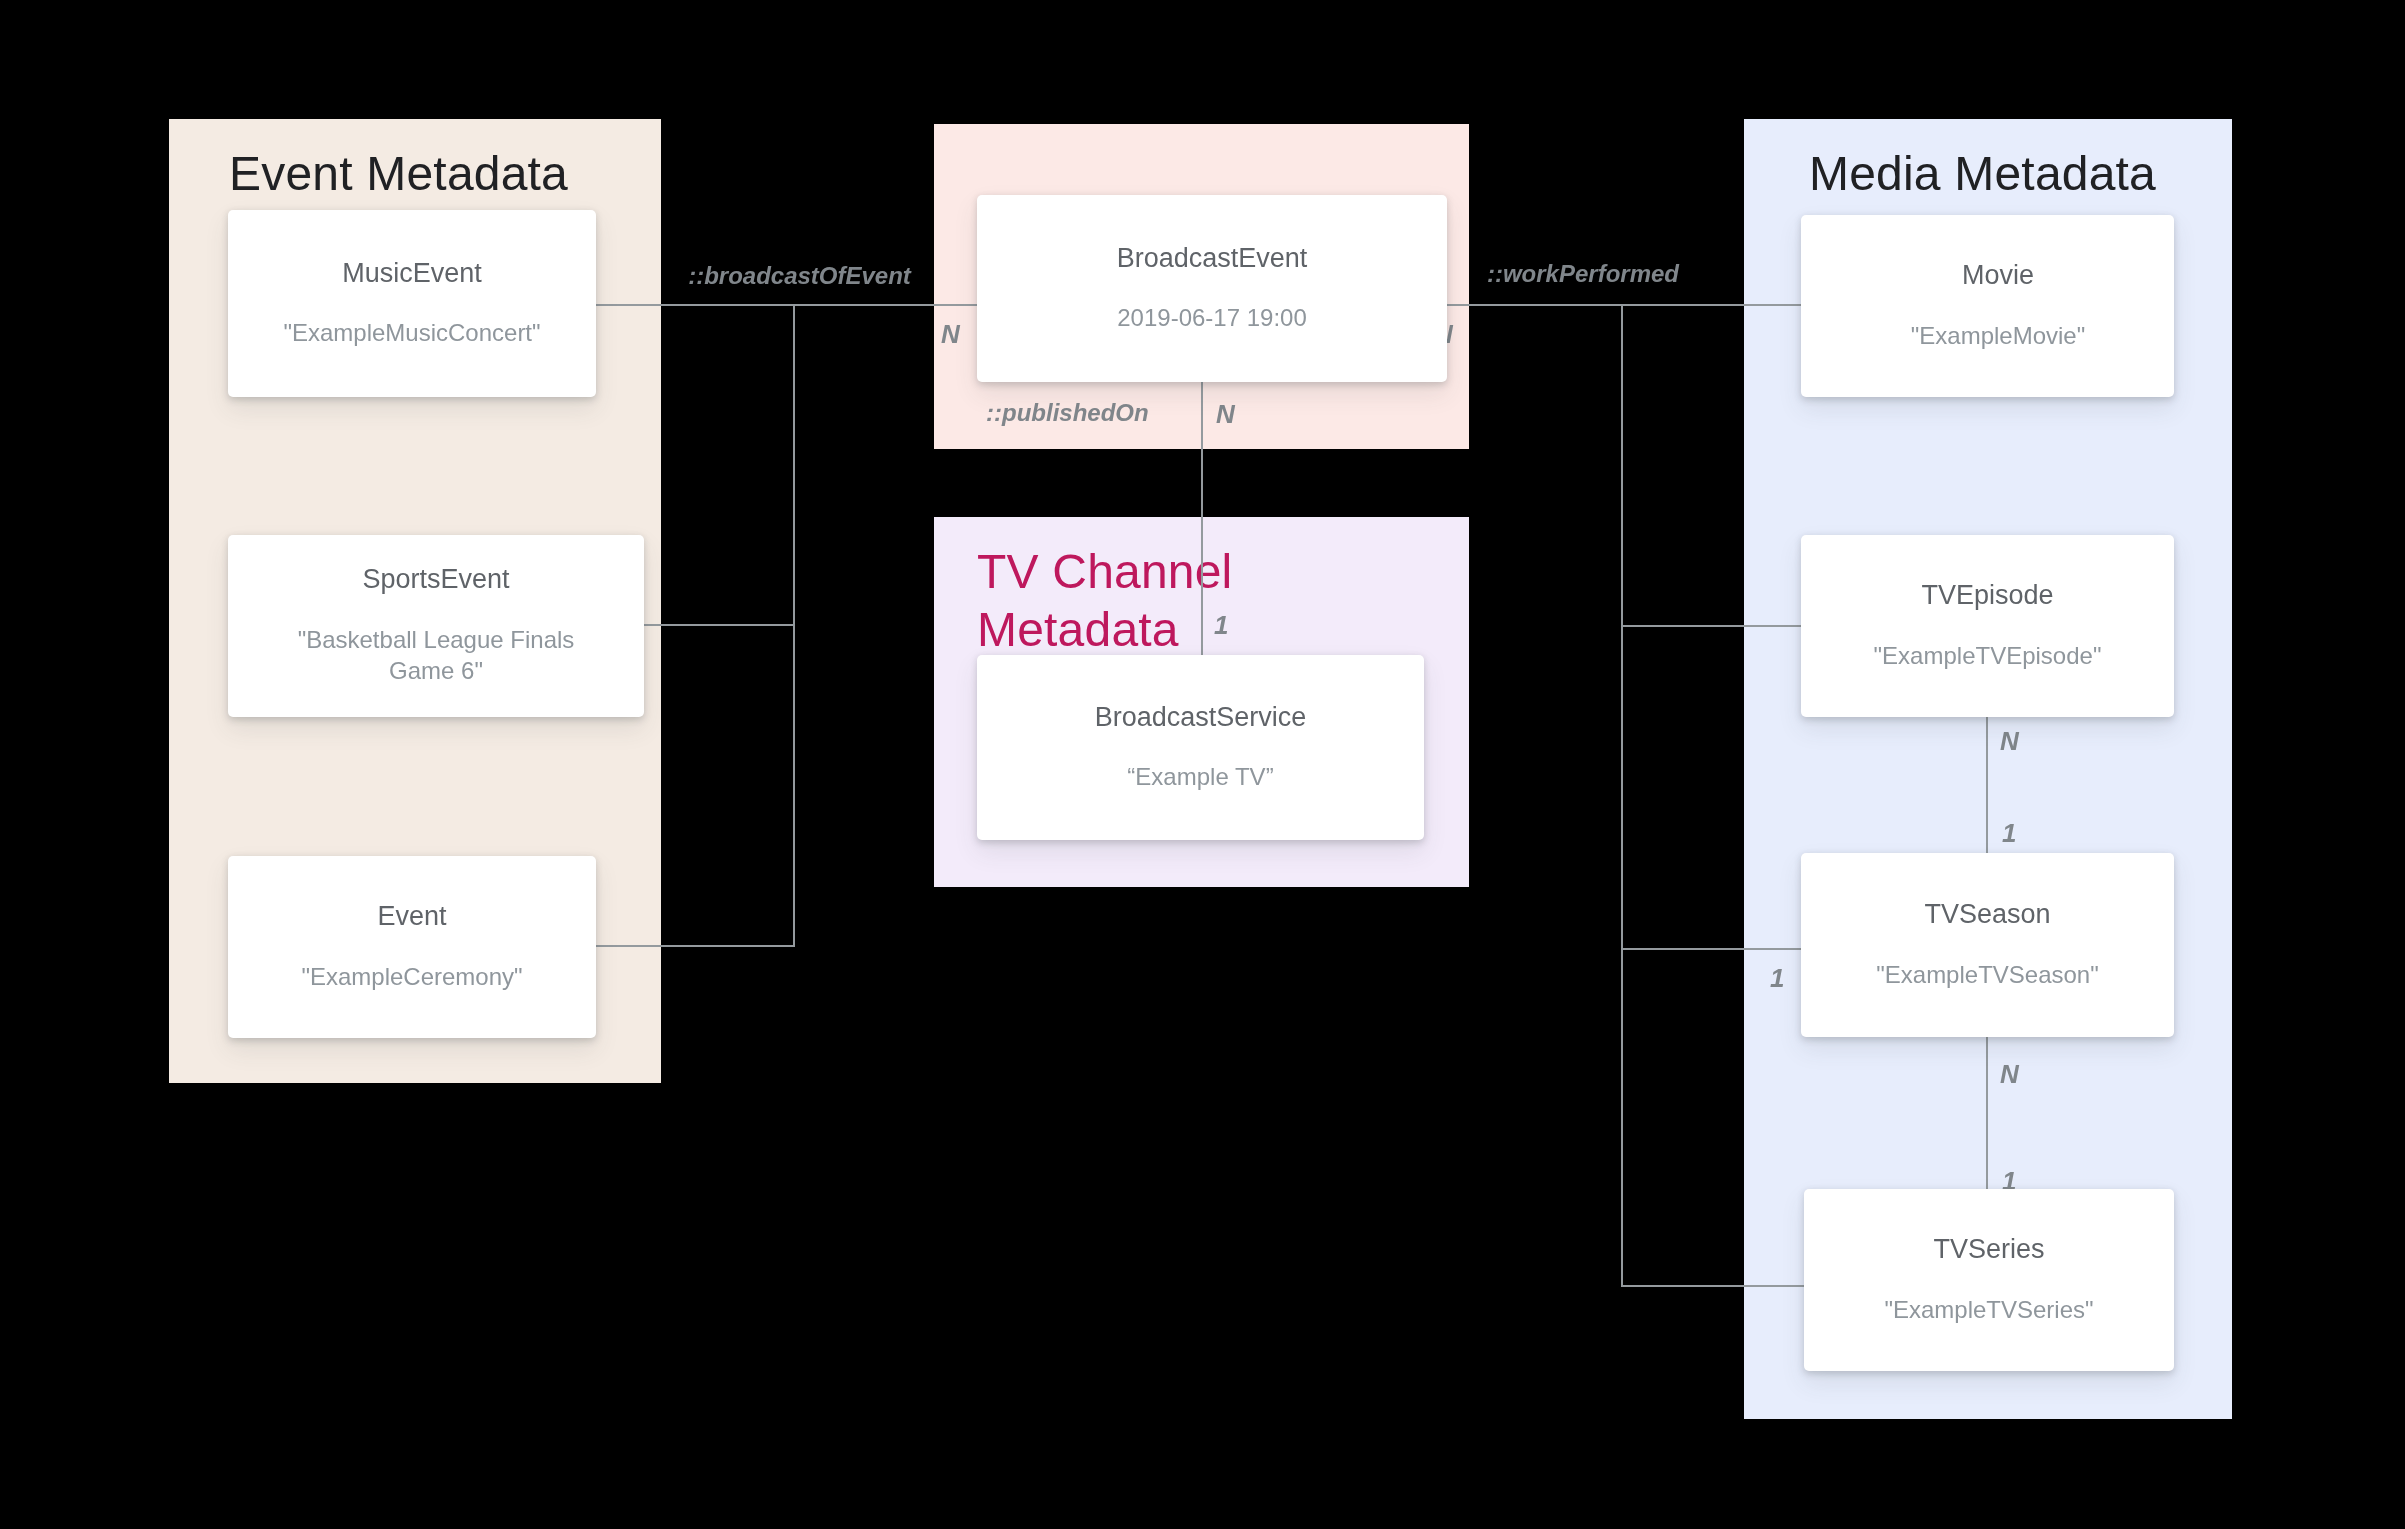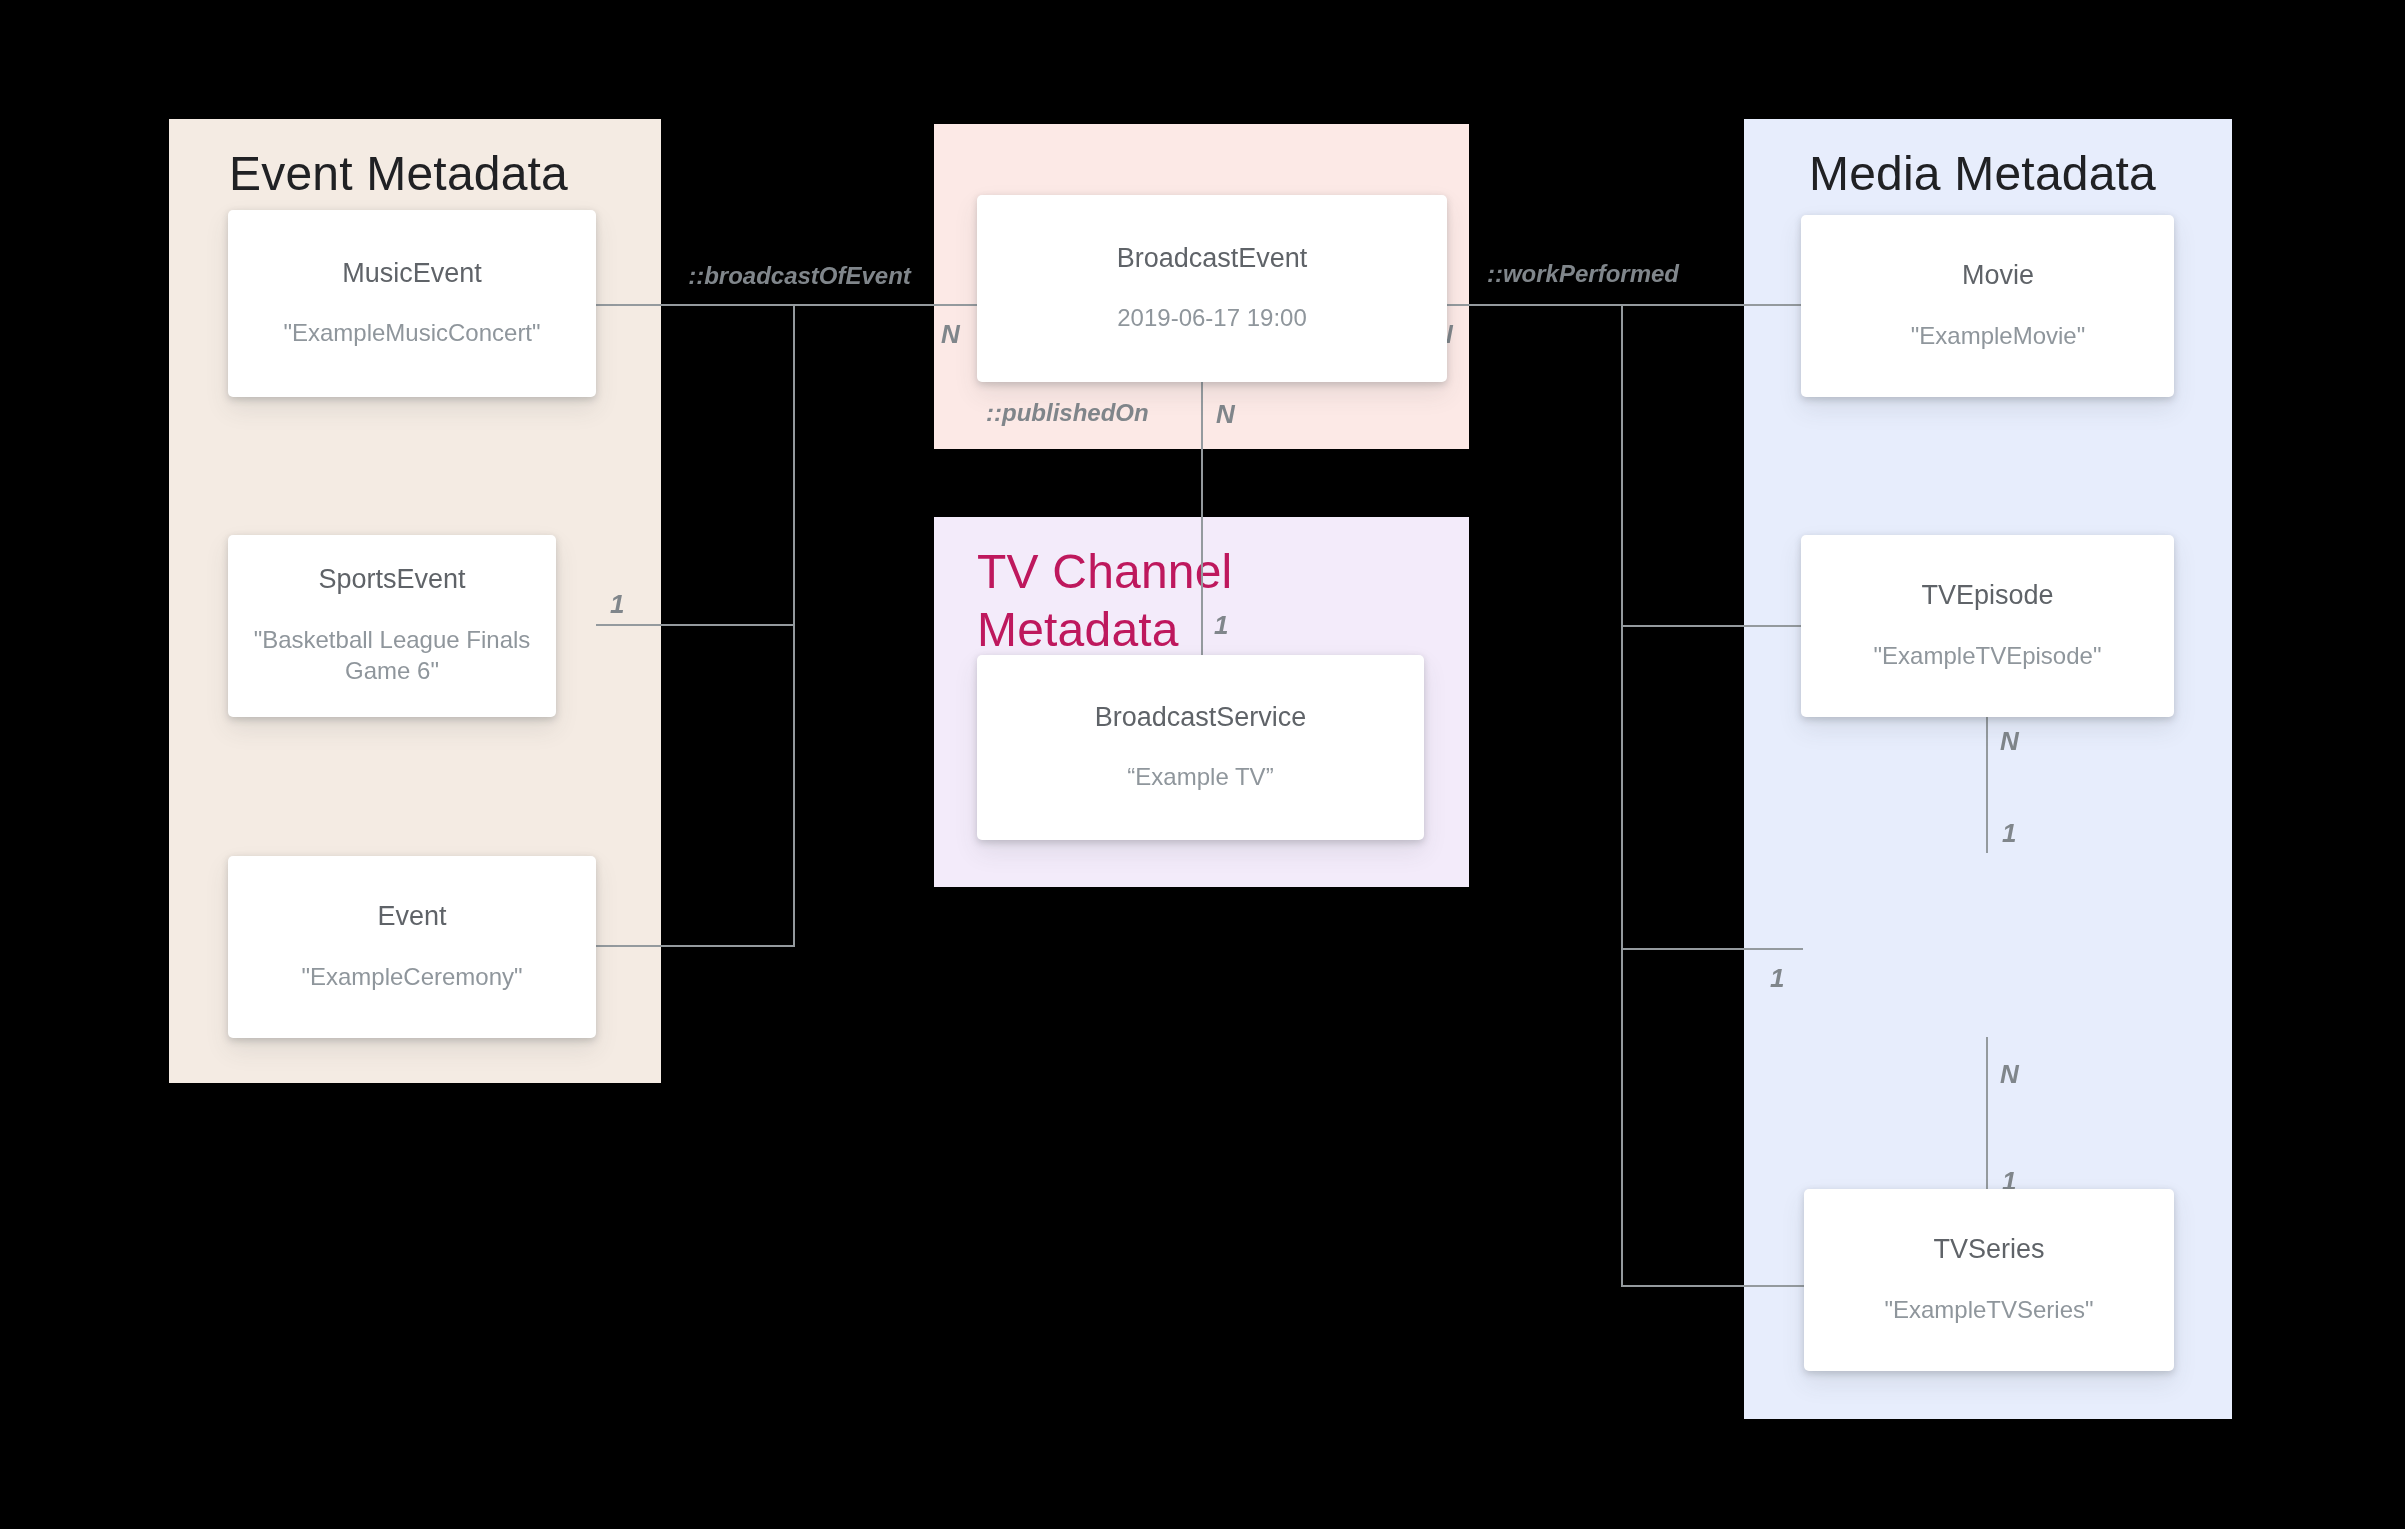--- a/index.html
+++ b/index.html
@@ -126,21 +126,21 @@
   <span class="marker" style="left:2002px; top:820px;">1</span>
 
   <span class="marker" style="left:2000px; top:1061px;">N</span>
   <span class="marker" style="left:2002px; top:1168px;">1</span>
 
   <div class="card" style="left:228px; top:210px; width:368px; height:187px;">
     <div class="card-title">MusicEvent</div>
     <div class="card-subtitle">"ExampleMusicConcert"</div>
   </div>
 
-  <div class="card" style="left:228px; top:535px; width:328px; height:182px; ">
+  <div class="card" style="left:228px; top:535px; width:416px; height:182px; ">
     <div class="card-title">SportsEvent</div>
     <div class="card-subtitle narrow">"Basketball League Finals Game 6"</div>
   </div>
 
   <div class="card" style="left:228px; top:856px; width:368px; height:182px;">
     <div class="card-title">Event</div>
     <div class="card-subtitle">"ExampleCeremony"</div>
   </div>
 
   <div class="card" style="left:977px; top:195px; width:470px; height:187px;">
@@ -156,20 +156,24 @@
   <div class="card" style="left:1801px; top:215px; width:373px; height:182px;padding-left:44px;">
     <div class="card-title">Movie</div>
     <div class="card-subtitle">"ExampleMovie"</div>
   </div>
 
   <div class="card" style="left:1801px; top:535px; width:373px; height:182px;">
     <div class="card-title">TVEpisode</div>
     <div class="card-subtitle">"ExampleTVEpisode"</div>
   </div>
 
+  <div class="card" style="left:1801px; top:853px; width:373px; height:184px;">
+    <div class="card-title">TVSeason</div>
+    <div class="card-subtitle">"ExampleTVSeason"</div>
+  </div>
 
   <div class="card" style="left:1804px; top:1189px; width:370px; height:182px;">
     <div class="card-title">TVSeries</div>
     <div class="card-subtitle">"ExampleTVSeries"</div>
   </div>
 
 </div>
 
 
 </body></html>

